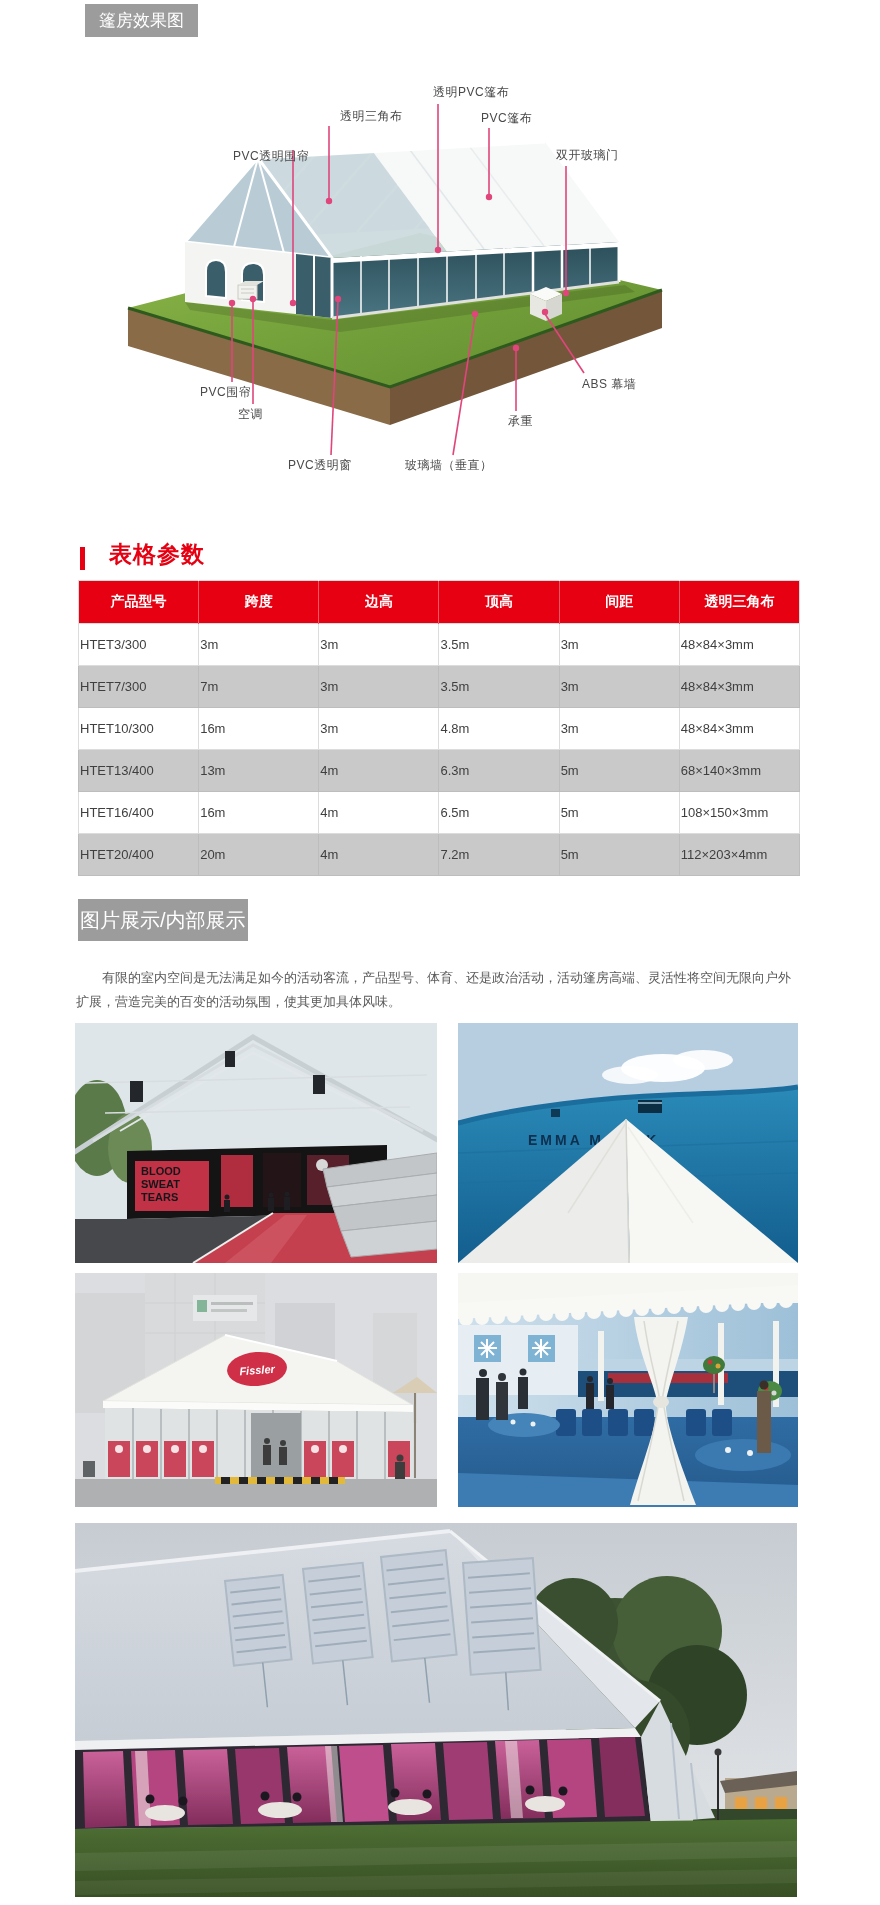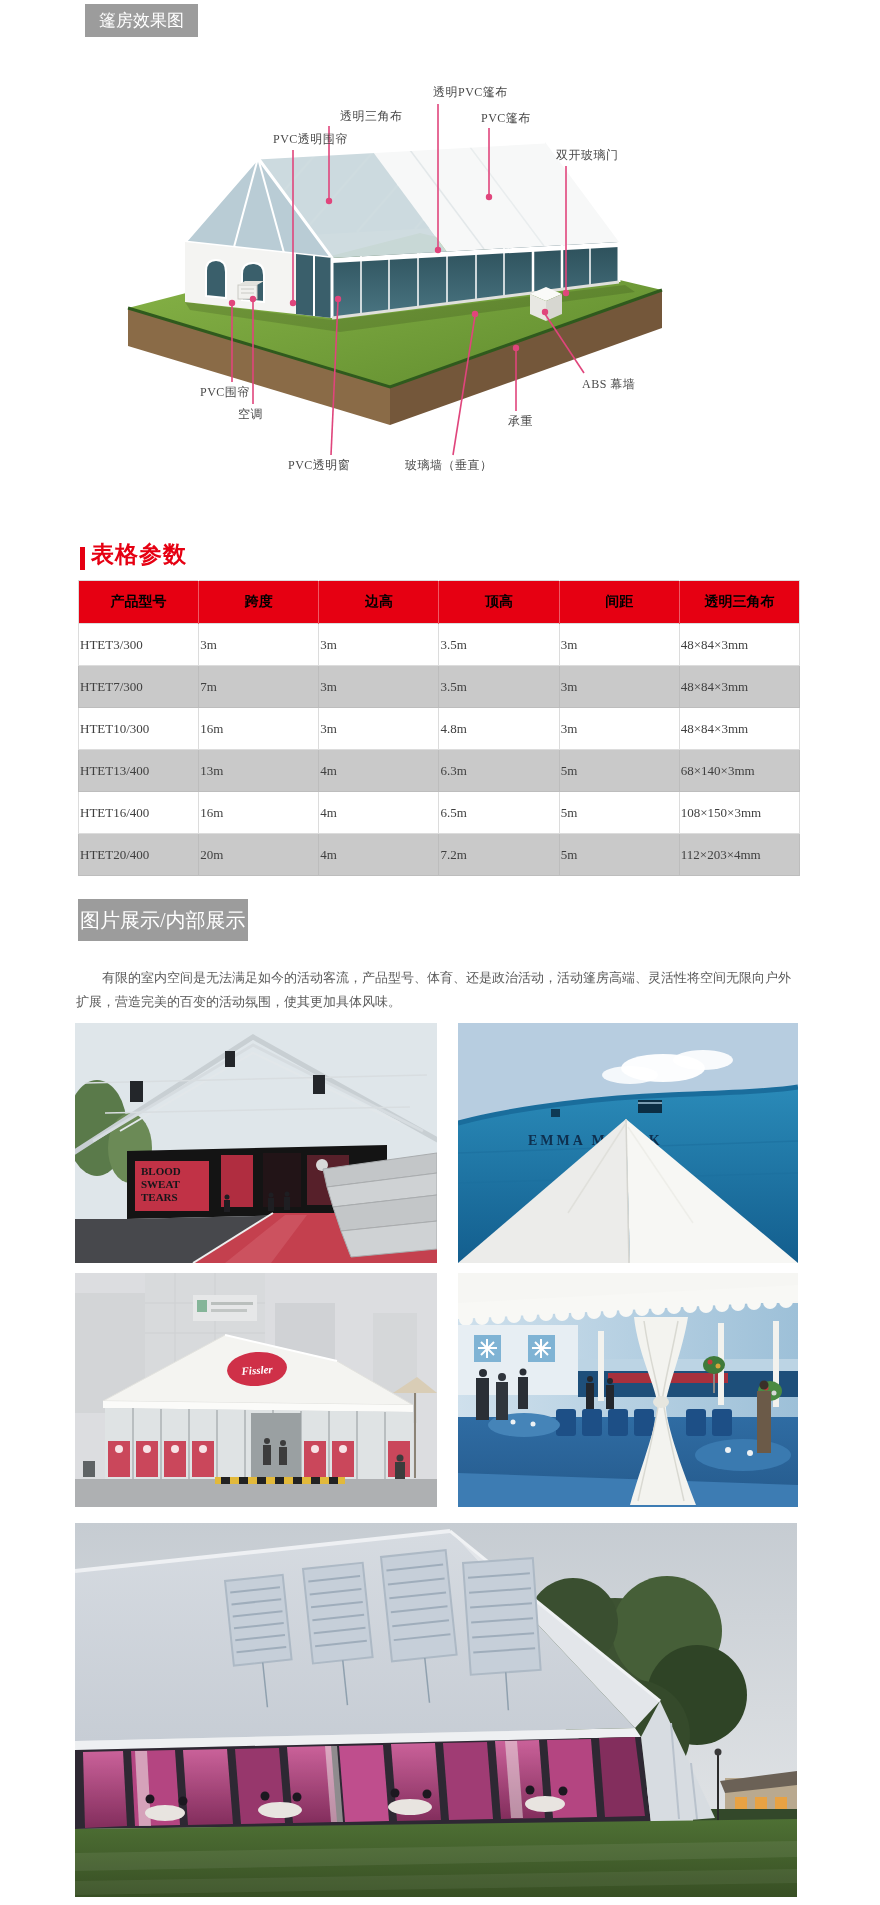--- a/index.html
+++ b/index.html
@@ -1,30 +1,30 @@
 <!DOCTYPE html>
 <html><head>
 <meta charset="utf-8">
 <style>
   html,body{margin:0;padding:0;background:#ffffff;}
   #page{position:relative;width:880px;height:1905px;margin:0 auto;background:#fff;
-        font-family:Liberation Serif, serif;overflow:hidden;}
+        font-family:Liberation Sans, sans-serif;overflow:hidden;}
   .badge{position:absolute;background:#9c9c9c;color:#fff;line-height:1;white-space:nowrap;}
   .badge-effect{left:85px;top:4px;font-size:17px;padding:8px 14px;}
   .badge-gallery{left:78px;top:899px;font-size:20px;padding:11px 2px;}
   #diagram-section{position:absolute;left:0;top:0;width:880px;height:530px;}
   #tent-svg{position:absolute;left:110px;top:130px;}
   #callout-svg{position:absolute;left:0;top:0;pointer-events:none;}
   .callout{position:absolute;font-size:12px;color:#4a4a4a;white-space:nowrap;letter-spacing:.5px;}
-  .section-title{position:absolute;left:80px;top:539px;display:flex;align-items:flex-end;gap:6px;}
+  .section-title{position:absolute;left:80px;top:539px;display:flex;align-items:flex-end;gap:24px;}
   .section-title .bar{width:5px;height:23px;background:#e60012;}
   .section-title .txt{font-size:23px;color:#e60012;font-weight:600;letter-spacing:1px;}
   .spec-table{position:absolute;left:78px;top:580px;width:722px;border-collapse:collapse;
               table-layout:fixed;border:1px solid #dcdcdc;}
-  .spec-table th{background:#e60012;color:#000000;font-size:14px;font-weight:bold;height:40px;
+  .spec-table th{background:#e60012;color:#ffffff;font-size:14px;font-weight:bold;height:40px;
                  border-right:1px solid rgba(255,255,255,.35);}
   .spec-table th:last-child{border-right:none;}
   .spec-table td{height:39px;text-align:left;font-size:13px;color:#3f3f3f;background:#fff;
                  border:1px solid #dcdcdc;}
   .spec-table tr.alt td{background:#c9c9c9;border-color:#bdbdbd;}
   .desc{position:absolute;left:76px;top:953px;width:722px;font-size:13px;color:#5a5a5a;
         line-height:1.85;text-indent:2em;}
   .photo{position:absolute;overflow:hidden;background:#eee;}
   .photo svg{display:block;}
   #photo-event{left:75px;top:1023px;width:362px;height:240px;}
@@ -132,21 +132,21 @@
         <circle cx="475" cy="314" r="3.2" fill="#e0457c"></circle>
         <line x1="516" y1="350" x2="516" y2="411" stroke="#e0457c" stroke-width="1.6"></line>
         <circle cx="516" cy="348" r="3.2" fill="#e0457c"></circle>
         <line x1="545" y1="314" x2="584" y2="373" stroke="#e0457c" stroke-width="1.6"></line>
         <circle cx="545" cy="312" r="3.2" fill="#e0457c"></circle>
       </svg>
 
   <div class="callout" style="left: 433px; top: 84px;">透明PVC篷布</div>
       <div class="callout" style="left: 308px; top: 108px; margin-left: 32px;">透明三角布</div>
       <div class="callout" style="left: 481px; top: 110px;">PVC篷布</div>
-      <div class="callout" style="left: 233px; top: 131px; margin-left: 40px;">PVC透明围帘</div>
+      <div class="callout" style="left: 233px; top: 148px;">PVC透明围帘</div>
       <div class="callout" style="left: 556px; top: 147px;">双开玻璃门</div>
       <div class="callout" style="left: 200px; top: 384px;">PVC围帘</div>
       <div class="callout" style="left: 238px; top: 406px;">空调</div>
       <div class="callout" style="left: 288px; top: 457px;">PVC透明窗</div>
       <div class="callout" style="left: 405px; top: 457px;">玻璃墙（垂直）</div>
       <div class="callout" style="left: 508px; top: 413px;">承重</div>
       <div class="callout" style="left: 582px; top: 376px;">ABS 幕墙</div>
     </div>
 
   <div class="section-title">

